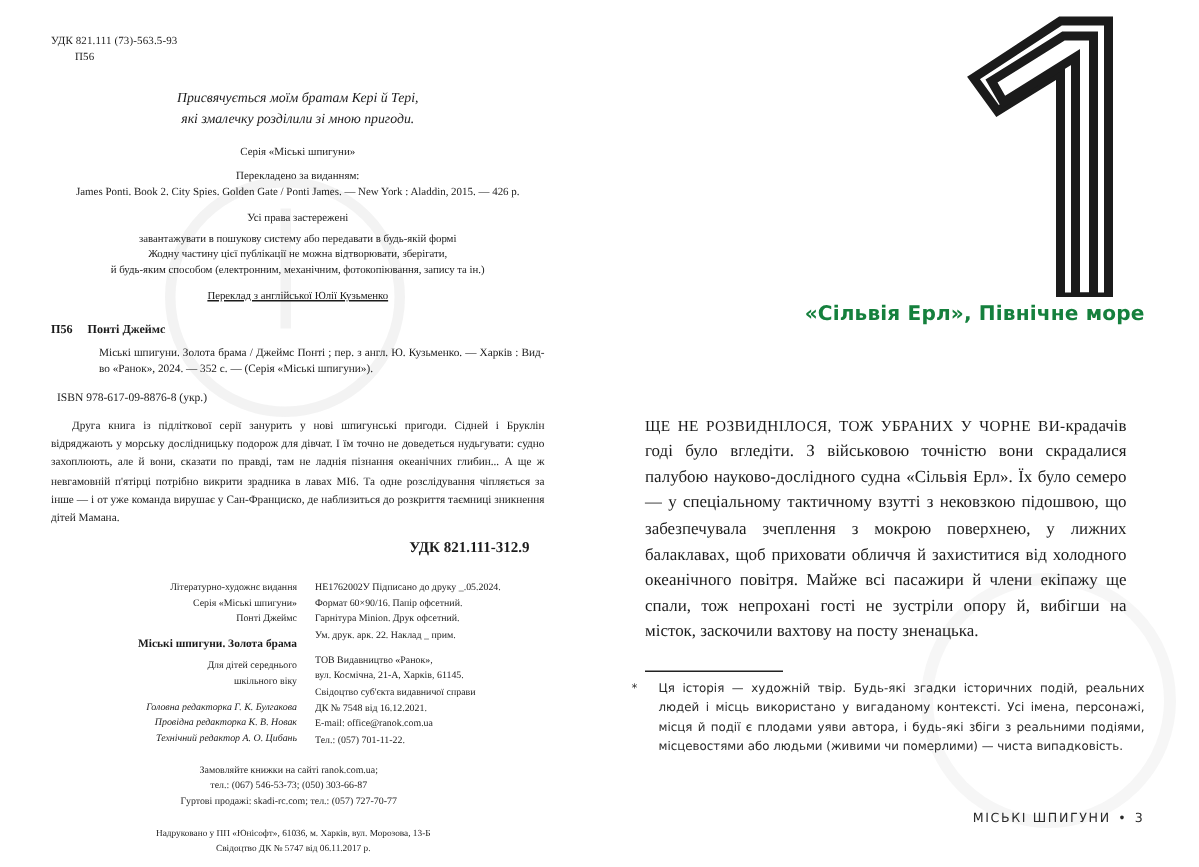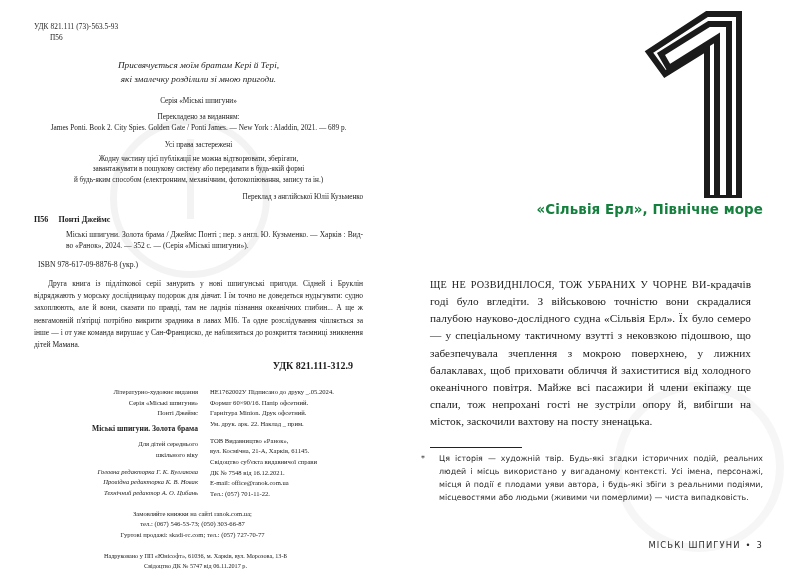--- a/index.html
+++ b/index.html
@@ -88,23 +88,24 @@
     line-height: 1.35;
   }
   .rights-label { margin-top: 7px; }
   .rights-body {
     text-align: center;
     font-size: 7.2px;
     line-height: 1.5;
     margin-top: 5px;
   }
   .translator-line {
-    text-align: right;
+    text-align: center;
     font-size: 7.2px;
     margin-top: 7px;
+    text-decoration: underline;
   }
 
   .cat-entry {
     margin-top: 13px;
     font-size: 7.6px;
     line-height: 1.45;
   }
   .cat-head {
     display: flex;
     gap: 10px;
@@ -284,26 +285,26 @@
       </div>
 
       <div class="dedication">
         <div>Присвячується моїм братам Кері й Тері,</div>
         <div>які змалечку розділили зі мною пригоди.</div>
       </div>
 
       <div class="series-line">Серія «Міські шпигуни»</div>
 
       <div class="transl-label">Перекладено за виданням:</div>
-      <div class="orig-edition">James Ponti. Book 2. City Spies. Golden Gate / Ponti James. — New York : Aladdin, 2021. — 689 p.</div>
+      <div class="orig-edition">James Ponti. Book 2. City Spies. Golden Gate / Ponti James. — New York : Aladdin, 2015. — 426 p.</div>
 
       <div class="rights-label">Усі права застережені</div>
       <div class="rights-body">
+        <div>завантажувати в пошукову систему або передавати в будь-якій формі</div>
         <div>Жодну частину цієї публікації не можна відтворювати, зберігати,</div>
-        <div>завантажувати в пошукову систему або передавати в будь-якій формі</div>
         <div>й будь-яким способом (електронним, механічним, фотокопіювання, запису та ін.)</div>
       </div>
 
       <div class="translator-line">Переклад з англійської Юлії Кузьменко</div>
 
       <div class="cat-entry">
         <div class="cat-head">
           <span class="code">П56</span>
           <span>Понті Джеймс</span>
         </div>

